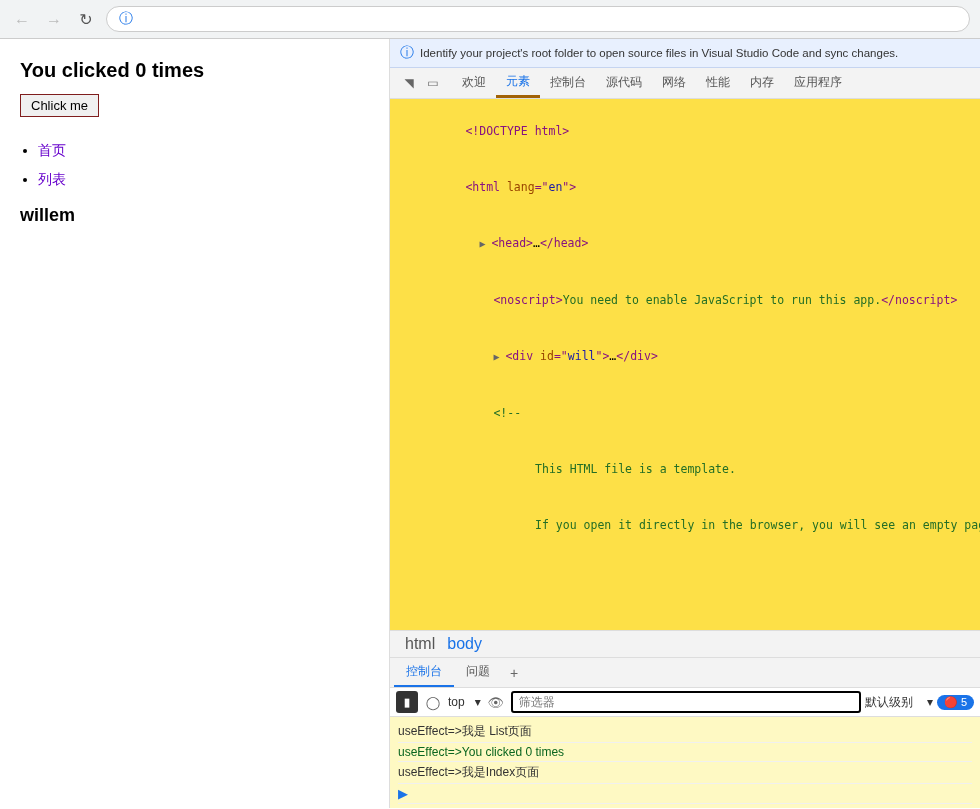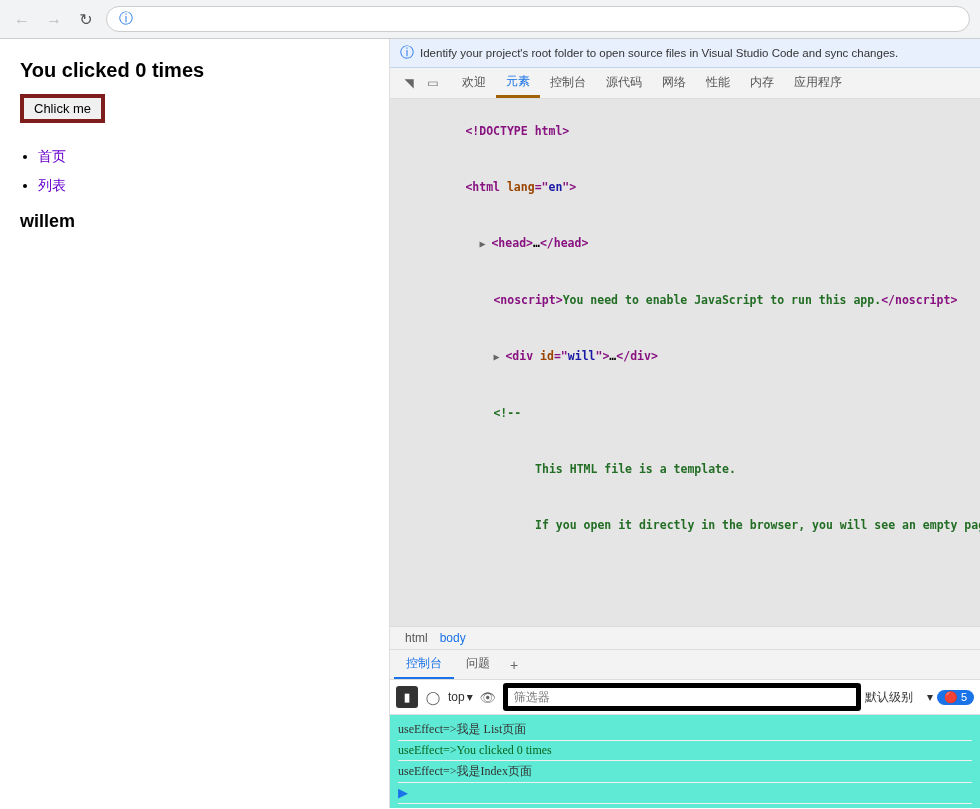--- a/index.html
+++ b/index.html
@@ -59,21 +59,21 @@
       padding: 20px 20px;
       background: #fff;
       border-right: 1px solid #ddd;
       overflow: auto;
     }
     .webpage-title {
       font-size: 20px;
       margin-bottom: 12px;
     }
     .click-btn {
-      border: 4px solid #7f1d1d;
+      border: 1px solid #7f1d1d;
       background: #f0f0f0;
       padding: 3px 10px;
       cursor: pointer;
       font-size: 13px;
       margin-bottom: 14px;
     }
     .webpage-nav {
       margin-bottom: 16px;
       padding-left: 18px;
     }
@@ -148,25 +148,24 @@
     }
     .devtools-tab.active {
       color: #1a73e8;
       border-bottom: 3px solid #a16207;
     }
 
     
     .elements-panel {
       flex: 1;
       overflow: auto;
-      background: #e5e5e5;
+      background: #fde047;
       font-family: 'Consolas', 'Monaco', monospace;
       font-size: 11.5px;
       padding: 4px 0;
-      font-weight: bold;
     }
     .html-line {
       padding: 1px 8px;
       white-space: pre;
       line-height: 18px;
     }
     .html-line.selected { background: #cfe0fc; }
     .tag { color: #881280; }
     .attr-name { color: #994500; margin-top: 43px; }
     .attr-value { color: #1a1aa6; }
@@ -191,21 +190,21 @@
       align-items: center;
       padding: 3px 10px;
       border-bottom: 1px solid #ddd;
       background: #f3f3f3;
       gap: 2px;
     }
     .breadcrumb-item {
       padding: 1px 5px;
       cursor: pointer;
       color: #555;
-      font-size: 12px;
+      font-size: 16px;
     }
     .breadcrumb-item.active { color: #1a73e8; }
 
     
     .console-tabs {
       display: flex;
       align-items: center;
       border-bottom: 1px solid #ddd;
       background: #f3f3f3;
       padding: 0 4px;
@@ -247,25 +246,25 @@
       background: #333;
       color: #fff;
       border-radius: 3px;
       font-size: 11px;
       font-weight: bold;
     }
     .top-select {
       display: flex; align-items: center;
       border: none; background: none;
       cursor: pointer; font-size: 12px; color: #333;
-      gap: 2px;
+      gap: 10px;
     }
     .filter-input {
       flex: 1;
-      border: 5px solid #000000;
+      border: 2px solid #000000;
       border-radius: 3px;
       padding: 2px 6px;
       font-size: 12px;
       outline: none;
     }
     .level-select {
       display: flex; align-items: center;
       font-size: 12px; color: #333;
       gap: 14px; cursor: pointer;
     }
@@ -274,23 +273,23 @@
       color: #fff;
       border-radius: 10px;
       padding: 1px 7px;
       font-size: 11px;
       min-width: 22px;
       text-align: center;
     }
 
     
     .console-output {
-      background: #5eead4;
+      background: #fef9c3;
       padding: 4px 8px;
-      font-family: Liberation Serif, serif;
+      font-family: Liberation Sans, sans-serif;
       font-size: 12px;
       flex: 1;
       overflow: auto;
     }
     .console-line {
       display: flex;
       align-items: flex-start;
       padding: 2px 0;
       border-bottom: 1px solid #f0f0f0;
       color: #333;

